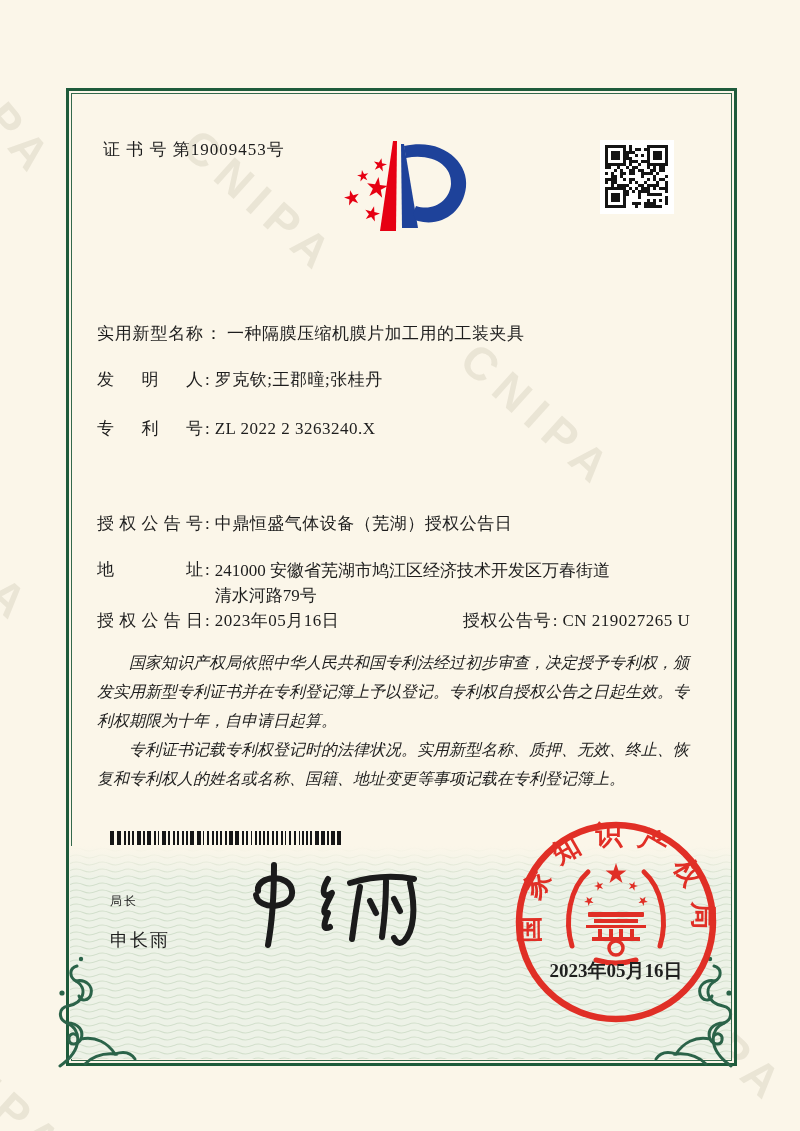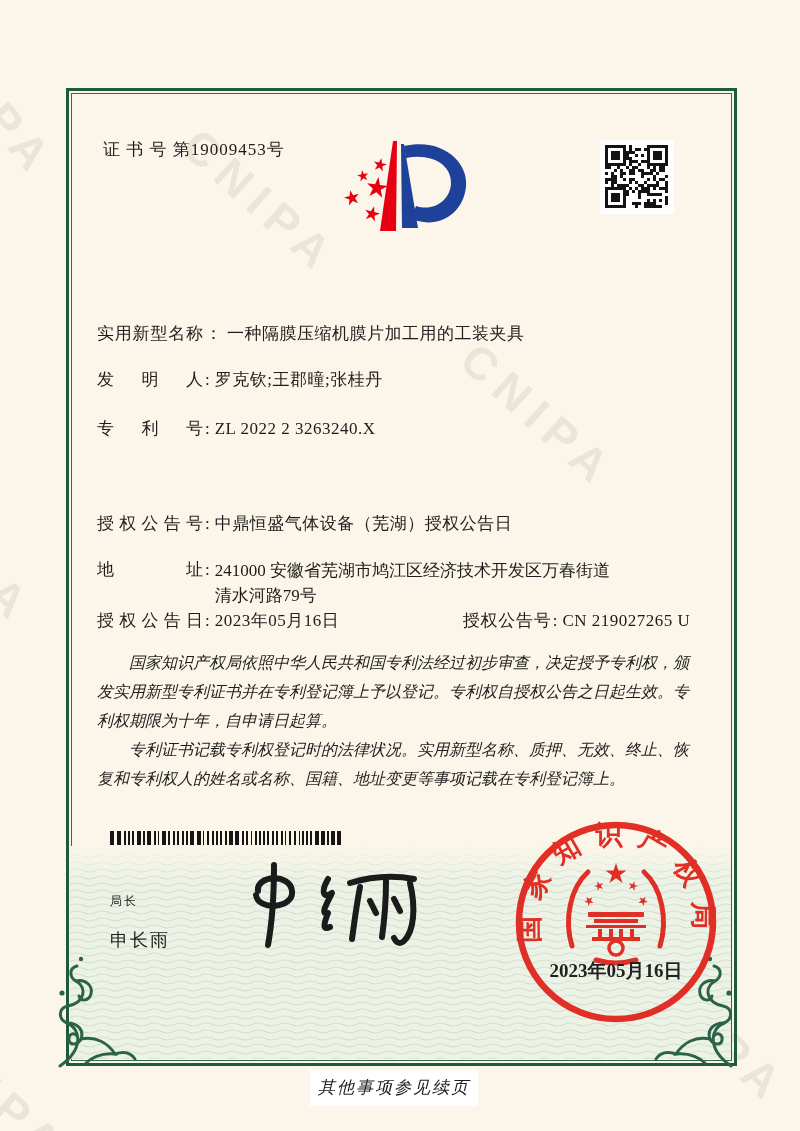--- a/index.html
+++ b/index.html
@@ -470,15 +470,14 @@
       <rect x="14" y="19" width="4" height="8"></rect>
       <rect x="-24" y="27" width="48" height="4"></rect>
       <circle cx="0" cy="38" r="7" fill="none" stroke="#E0251C" stroke-width="3.5"></circle>
       <path d="M-44,36 C-52,10 -46,-22 -28,-38" fill="none" stroke="#E0251C" stroke-width="5" stroke-linecap="round"></path>
       <path d="M44,36 C52,10 46,-22 28,-38" fill="none" stroke="#E0251C" stroke-width="5" stroke-linecap="round"></path>
       <path d="M-20,50 Q0,56 20,50" fill="none" stroke="#E0251C" stroke-width="5" stroke-linecap="round"></path>
     </g>
     <text x="104" y="157" text-anchor="middle" font-size="19" font-weight="700" fill="#151515" font-family="Liberation Serif, DejaVu Serif, serif">2023年05月16日</text>
   </svg>
 
-  <div class="note-box">其他事项参见续页</div>
 
 </div>
 
 </body></html>

